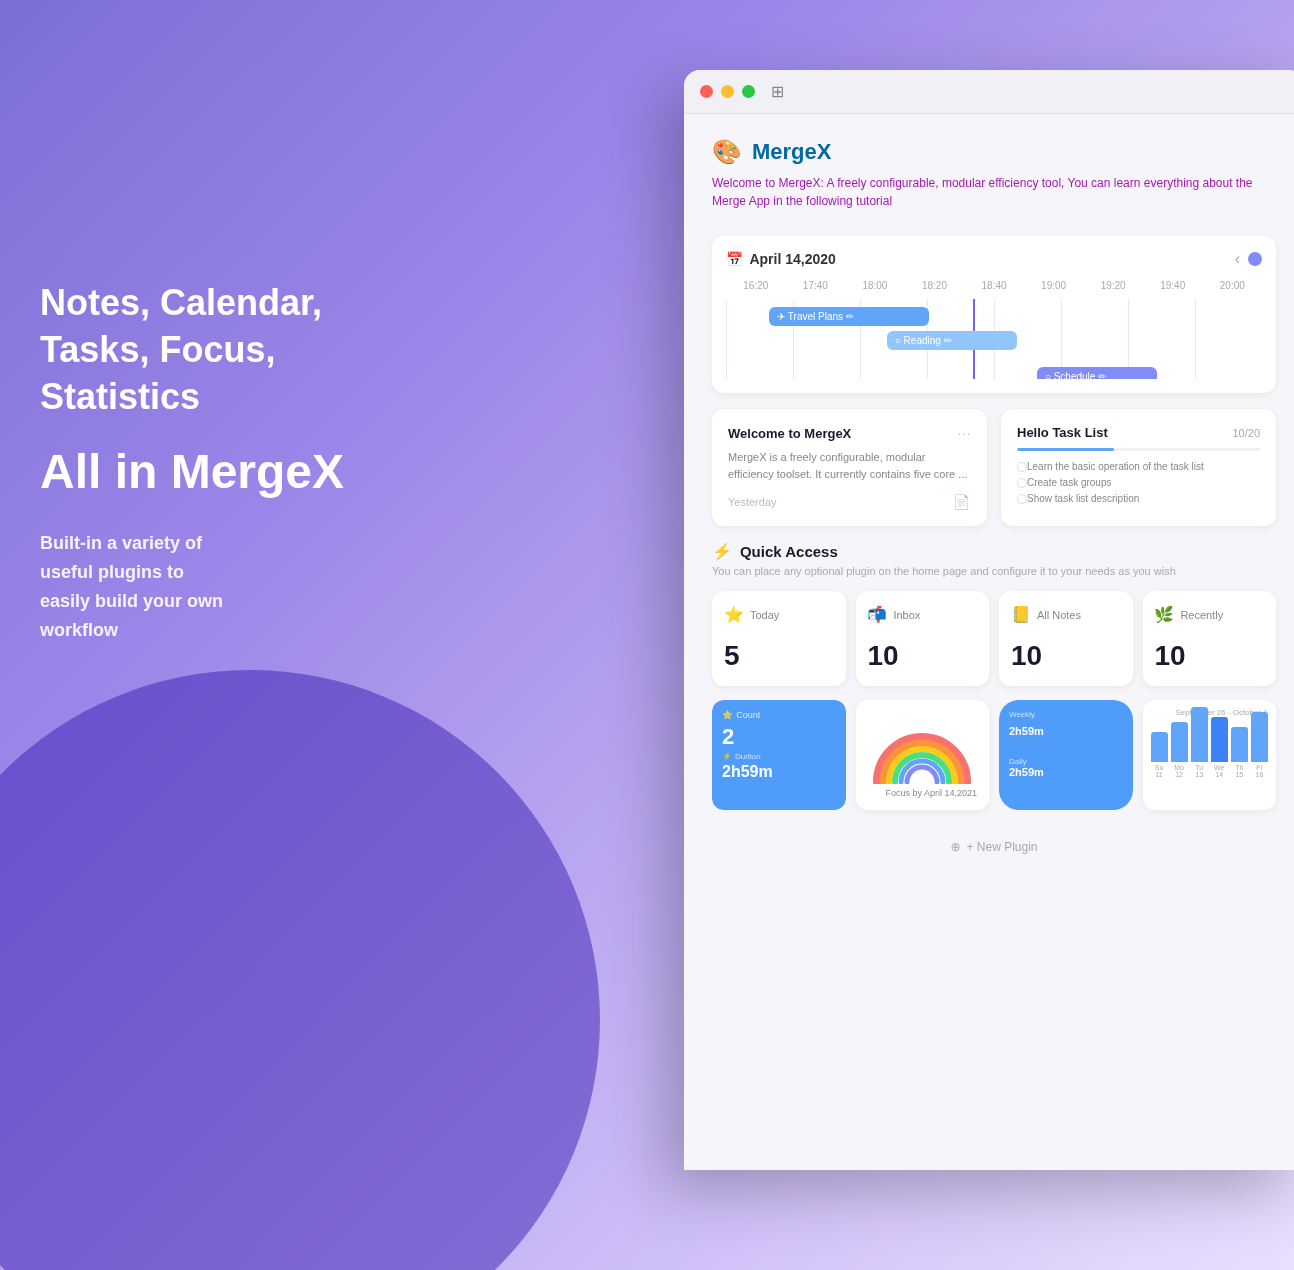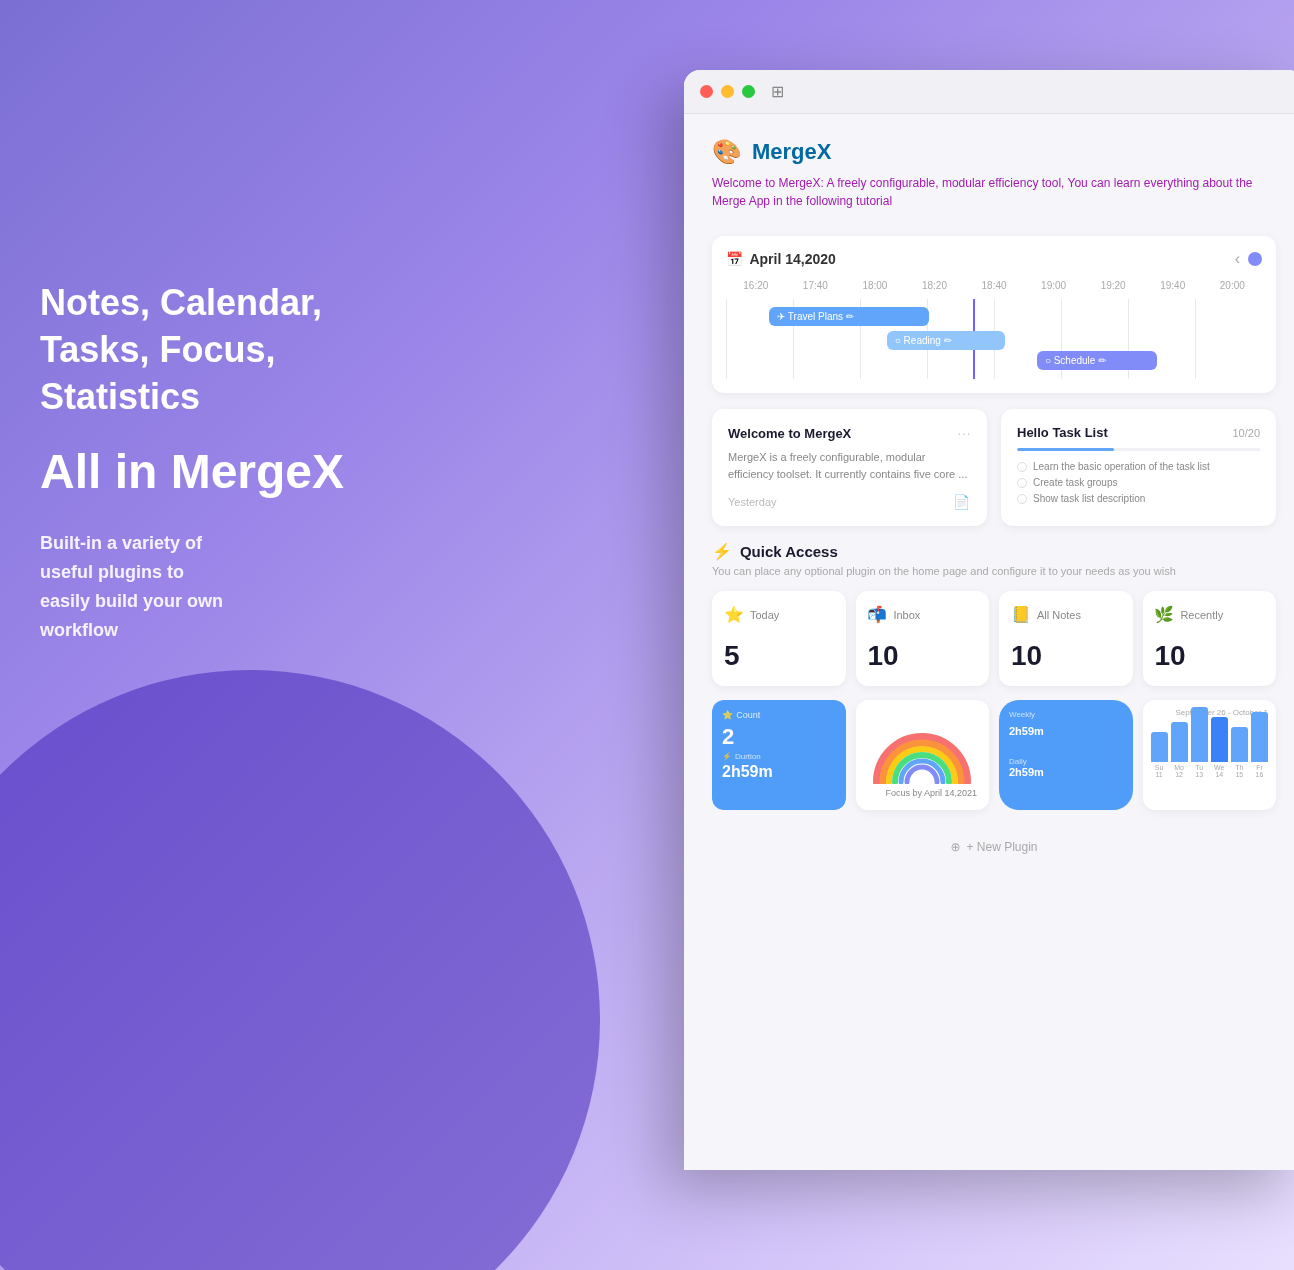--- a/index.html
+++ b/index.html
@@ -216,26 +216,26 @@
       background: #60a5fa;
       top: 8px;
       left: 8%;
       width: 160px;
     }
 
     .event-reading {
       background: #93c5fd;
       top: 32px;
       left: 30%;
-      width: 118px;
+      width: 130px;
     }
 
     .event-schedule {
       background: #818cf8;
-      top: 52px;
+      top: 68px;
       left: 58%;
       width: 120px;
     }
 
     
     .cards-row {
       display: grid;
       grid-template-columns: 1fr 1fr;
       gap: 14px;
       margin-bottom: 16px;
@@ -322,21 +322,20 @@
     .task-progress-fill {
       height: 100%;
       background: #60a5fa;
       border-radius: 2px;
       width: 40%;
     }
 
     .task-item {
       display: flex;
       align-items: center;
-      gap: 6px;
       font-size: 10px;
       color: #888;
       margin-bottom: 5px;
     }
 
     .task-checkbox {
       width: 10px;
       height: 10px;
       border-radius: 50%;
       border: 1px solid #ddd;

